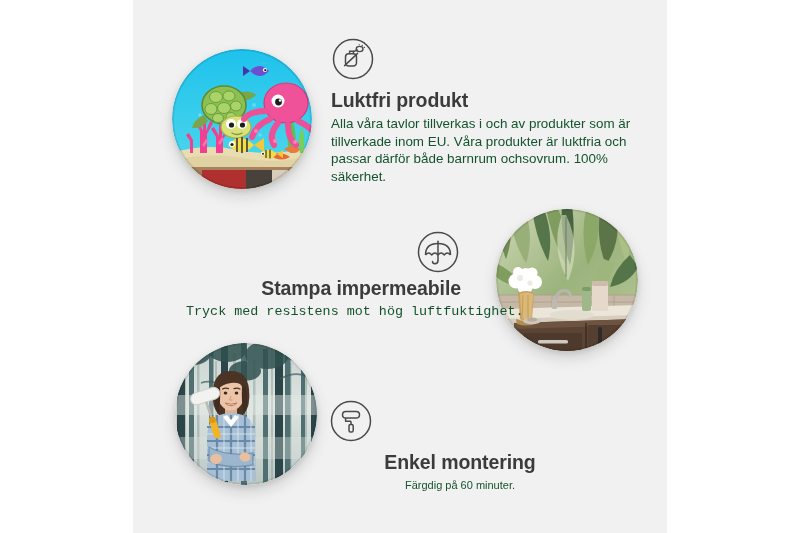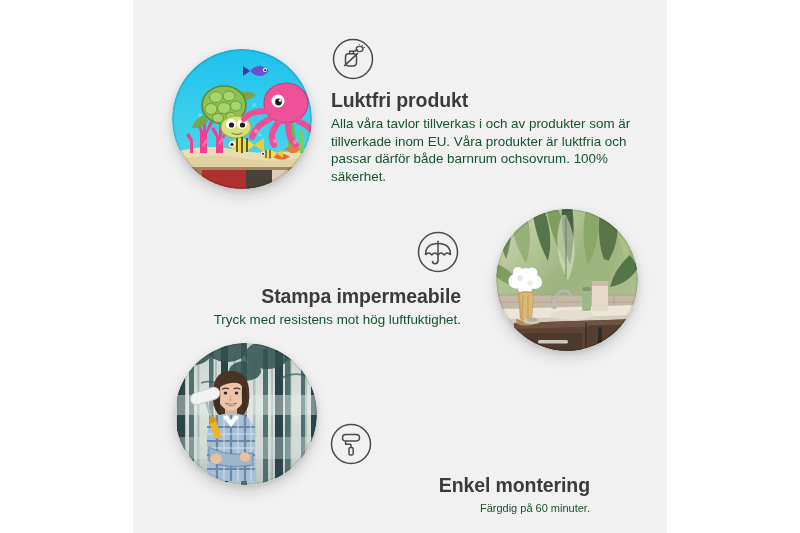--- a/index.html
+++ b/index.html
@@ -66,29 +66,29 @@
   #block-odour .feat-title { margin-top: 9px; }
 
   
   #block-water {
     left: 186px;
     top: 231px;
     width: 275px;
     text-align: right;
   }
   #block-water .feat-icon { margin-left: auto; margin-right: 2px; }
-  #block-water .feat-title { margin-top: 12px; }
-  #block-water .feat-body { white-space: nowrap; }
+  #block-water .feat-title { margin-top: 4px; }
+  #block-water .feat-body { white-space: nowrap; font-family: Liberation Mono, monospace; }
 
   
   #block-mount {
     left: 330px;
-    top: 423px;
+    top: 400px;
     width: 260px;
-    text-align: right;
+    text-align: center;
   }
   #block-mount .feat-title { margin-top: 9px; }
   #block-mount .feat-body { font-size: 11px; }
 
   
   .photo-circle {
     position: absolute;
     border-radius: 50%;
     overflow: hidden;
     box-shadow: 0 7px 14px rgba(80,80,80,0.20),

